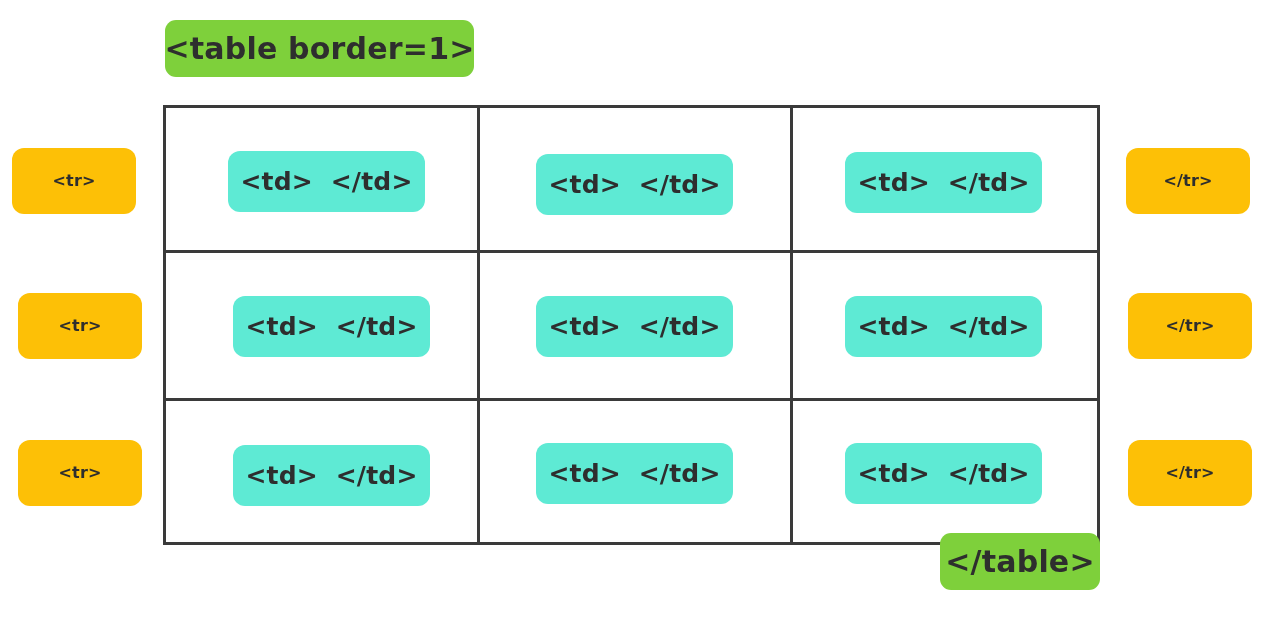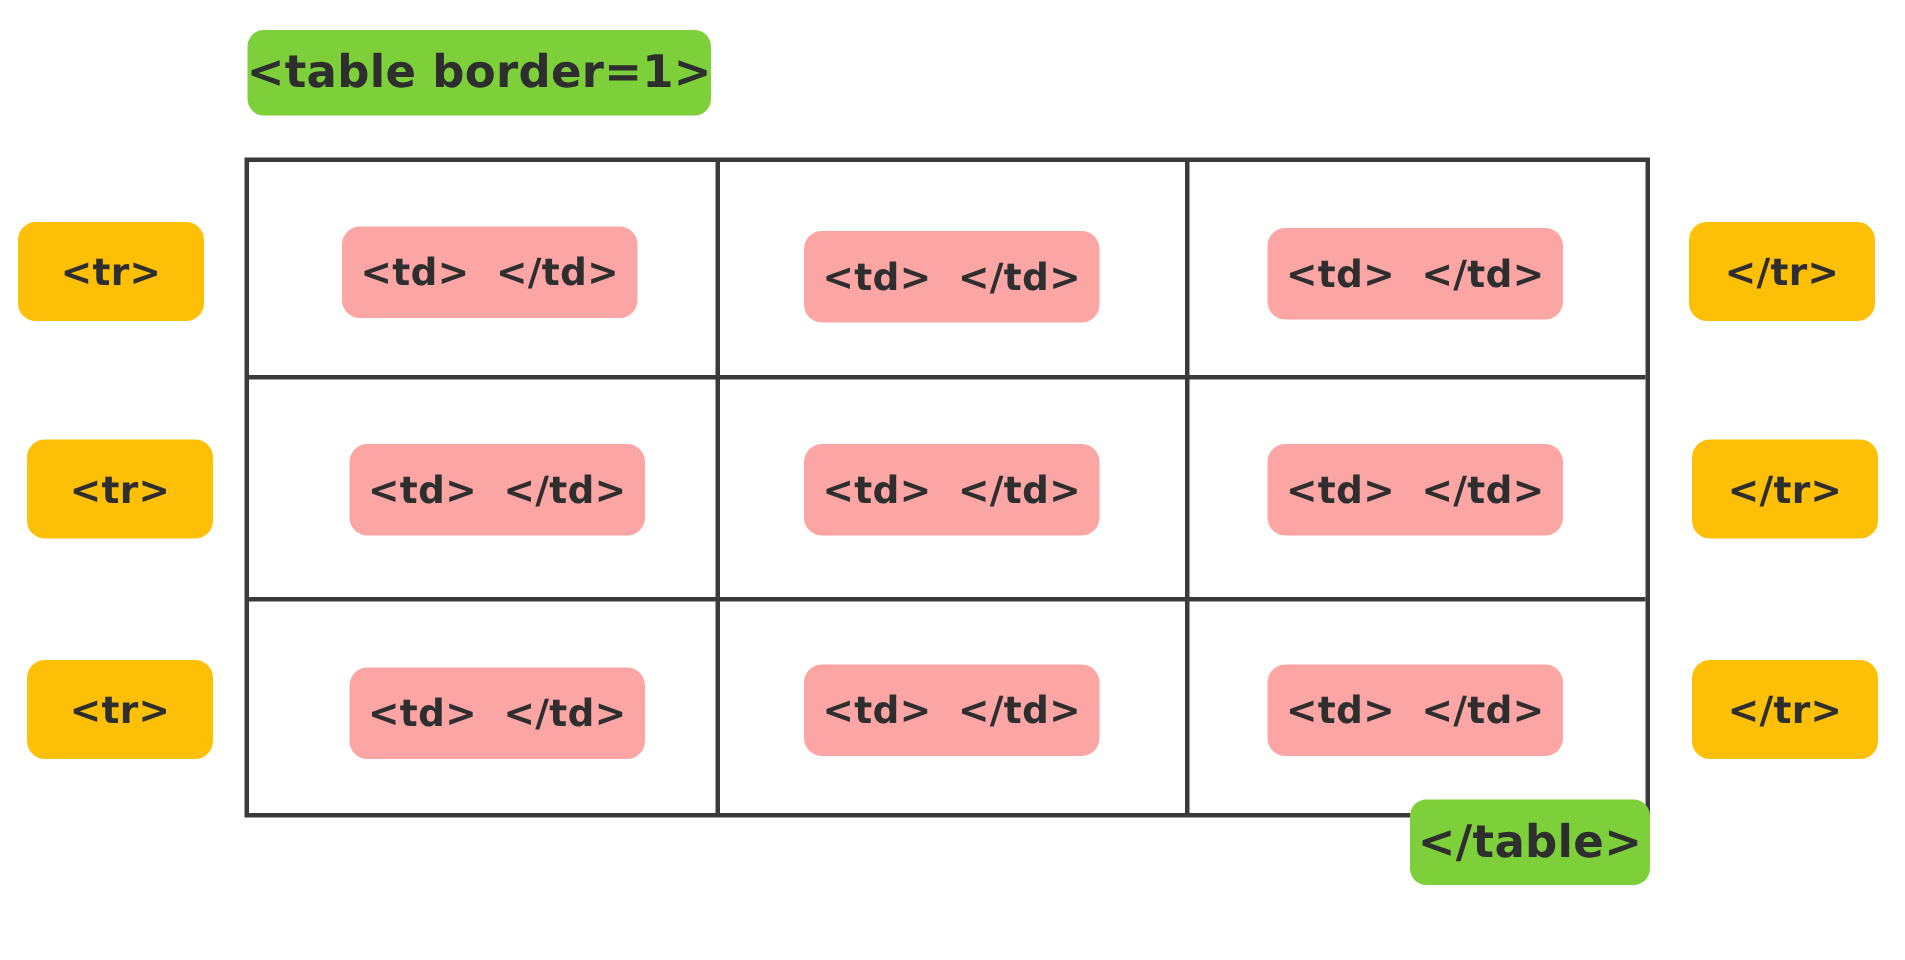--- a/index.html
+++ b/index.html
@@ -39,25 +39,25 @@
 
   .pill-green {
     background: #7ed03b;
     border-radius: 11px;
     font-size: 30px;
   }
 
   .pill-amber {
     background: #fdc006;
     border-radius: 12px;
-    font-size: 25px;
+    font-size: 16px;
   }
 
   .pill-orange {
-    background: #fca5a5;
+    background: #5eead4;
     border-radius: 12px;
     font-size: 25px;
   }
 
   
   #table-grid {
     position: absolute;
     left: 163px;
     top: 105px;
     width: 937px;

